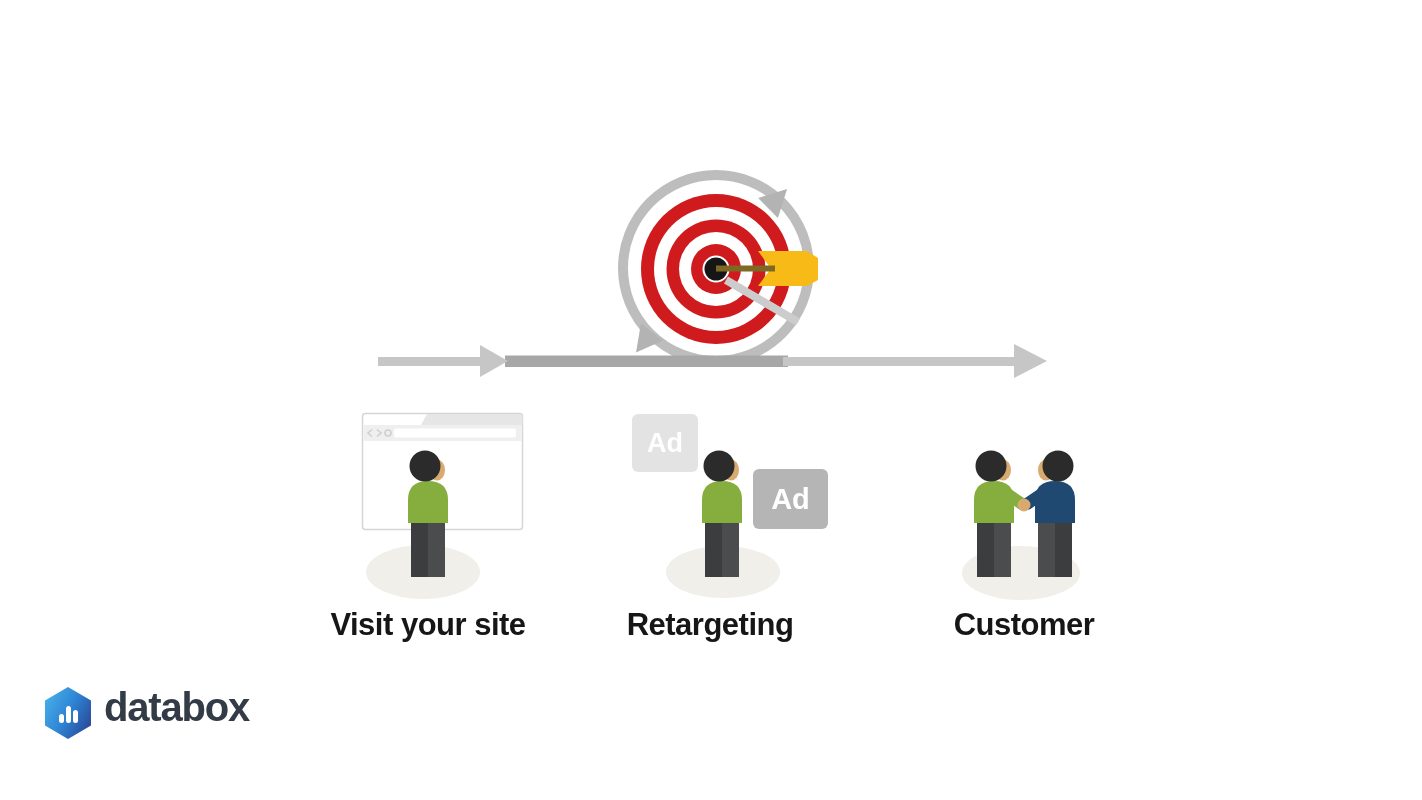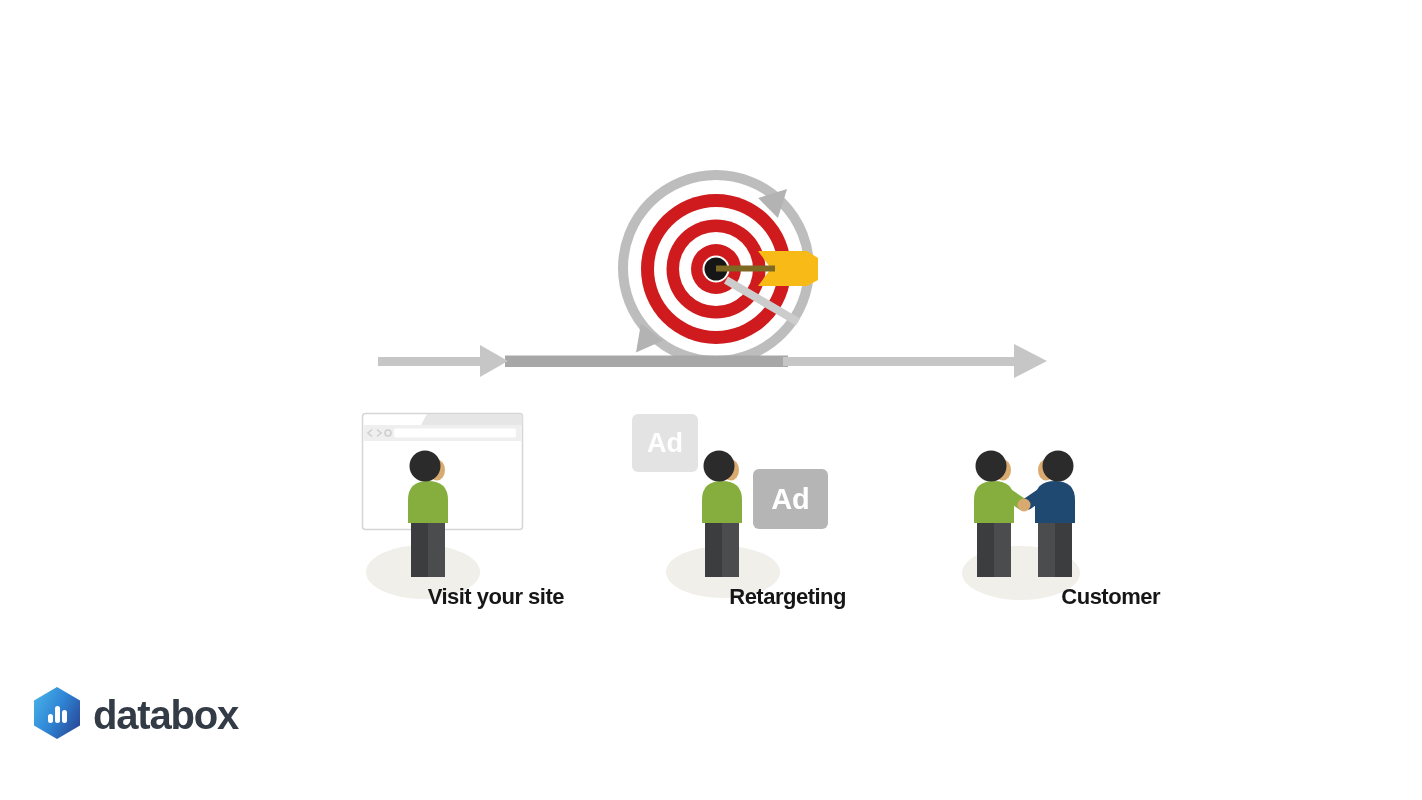--- a/index.html
+++ b/index.html
@@ -8,28 +8,28 @@
     font-family:"Liberation Sans", sans-serif;
   }
   svg.art{position:absolute;left:0;top:0;}
   .ad-badge{
     position:absolute;display:flex;align-items:center;justify-content:center;
     color:#ffffff;font-weight:bold;border-radius:6px;
   }
   .ad-badge-1{left:632px;top:414px;width:66px;height:58px;background:#e3e3e3;font-size:27px;}
   .ad-badge-2{left:753px;top:469px;width:75px;height:60px;background:#b5b5b5;font-size:29px;}
   .step-label{
-    position:absolute;top:584px;width:272px;text-align:right;
-    font-size:22px;font-weight:bold;color:#161616;letter-spacing:-0.5px;white-space:nowrap;
+    position:absolute;top:607px;width:272px;text-align:center;
+    font-size:31px;font-weight:bold;color:#161616;letter-spacing:-0.5px;white-space:nowrap;
   }
   .label-visit{left:292px;}
   .label-retargeting{left:574px;}
   .label-customer{left:888px;}
   .logo{
-    position:absolute;left:34px;top:687px;display:flex;align-items:flex-end;gap:13px;
+    position:absolute;left:45px;top:687px;display:flex;align-items:flex-start;gap:13px;
   }
   .logo-hex{
     position:relative;width:46px;height:52px;
     background:linear-gradient(118deg,#4cb6ea 0%,#2f86d6 48%,#283c8c 100%);
     clip-path:polygon(50% 0%,100% 26%,100% 74%,50% 100%,0% 74%,0% 26%);
   }
   .logo-hex .bar{position:absolute;width:5px;background:#ffffff;border-radius:2.5px;}
   .bar-1{left:14px;top:27px;height:9px;}
   .bar-2{left:21px;top:19px;height:17px;}
   .bar-3{left:28px;top:23px;height:13px;}

